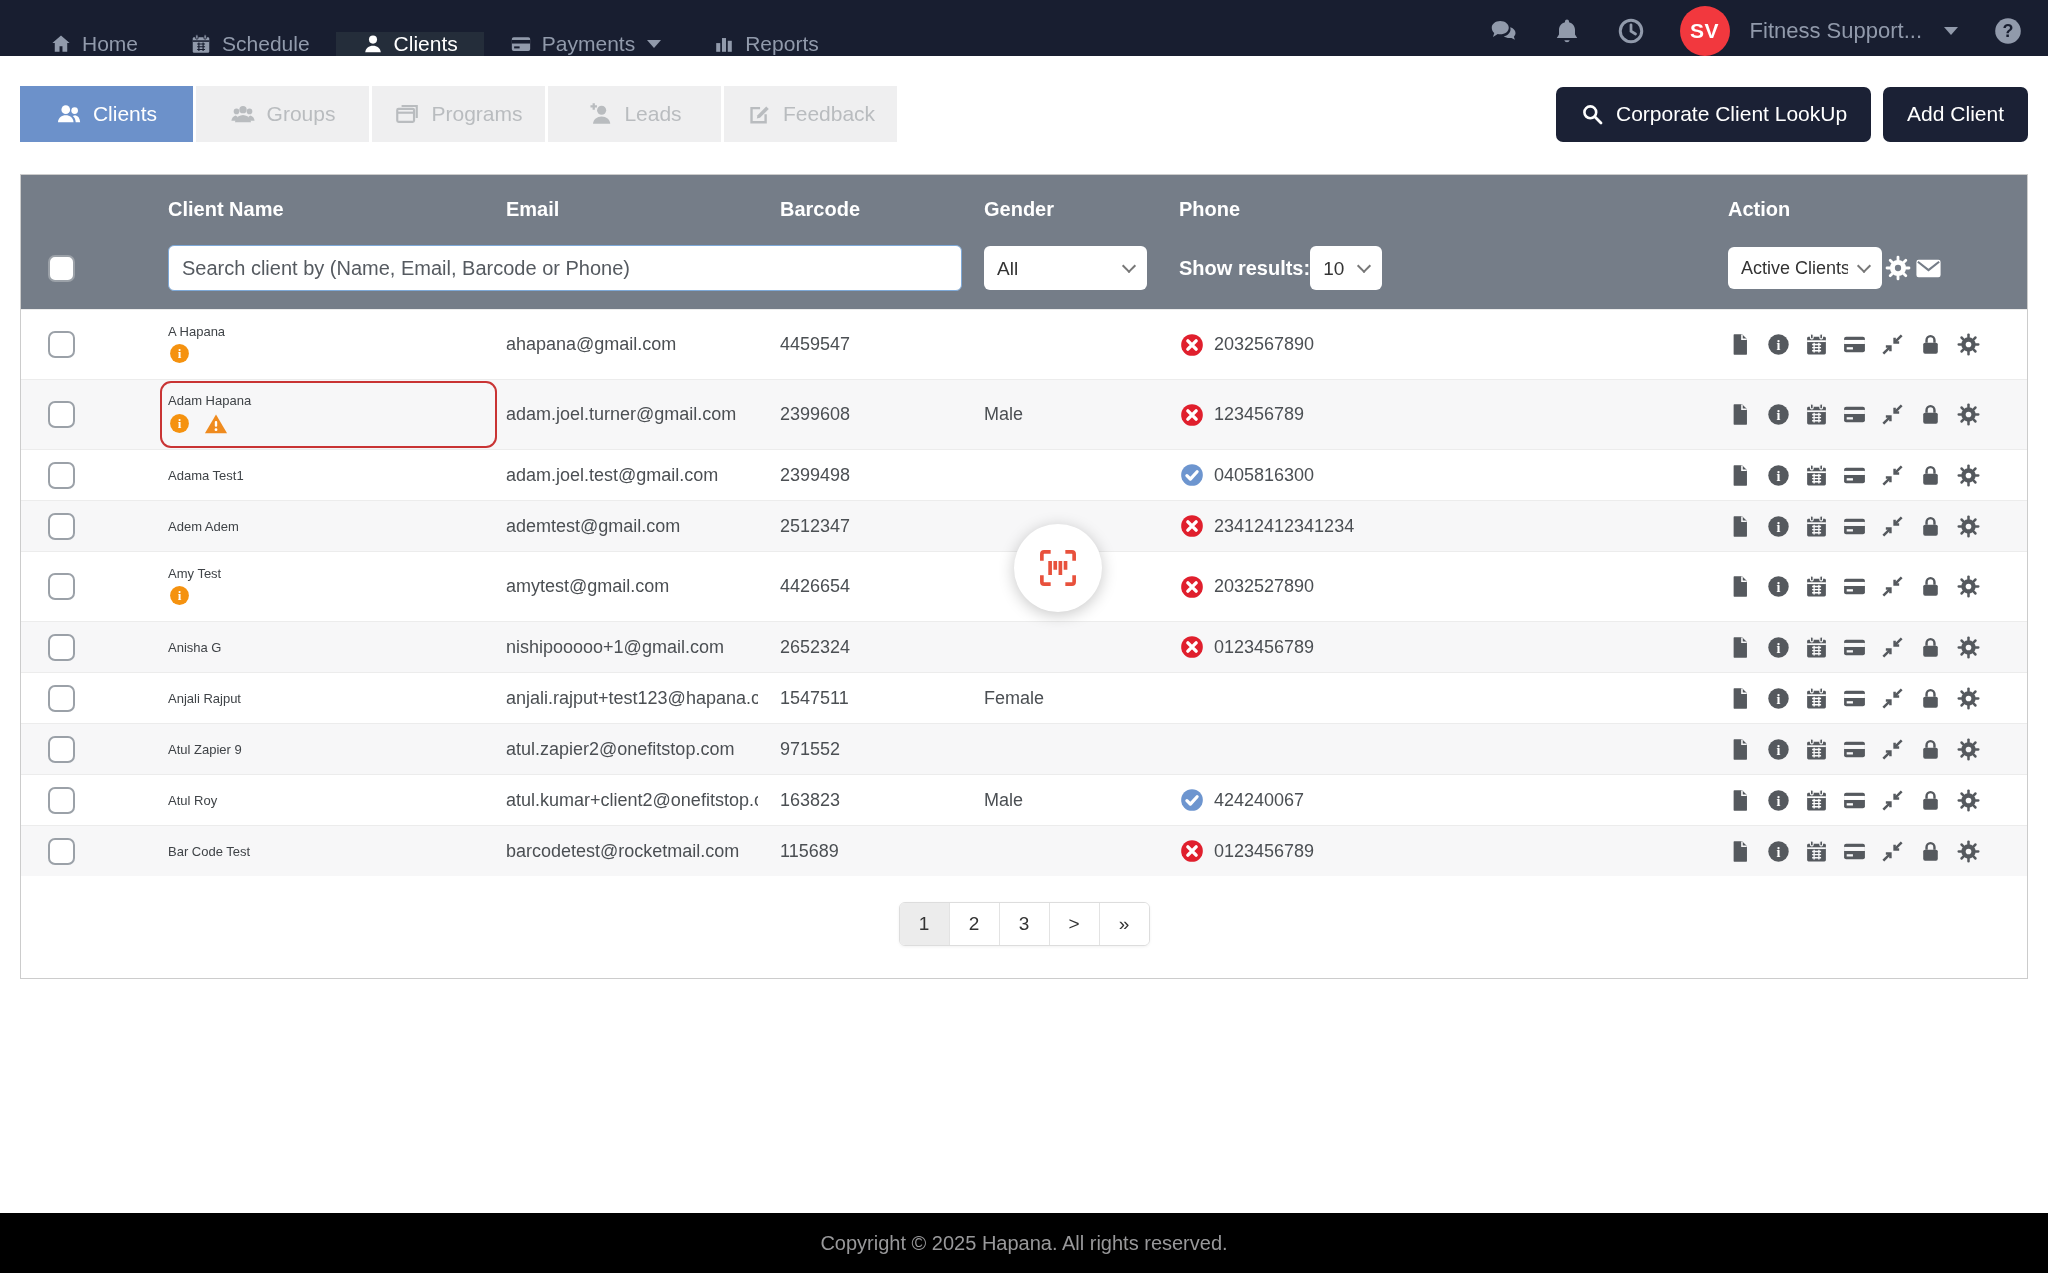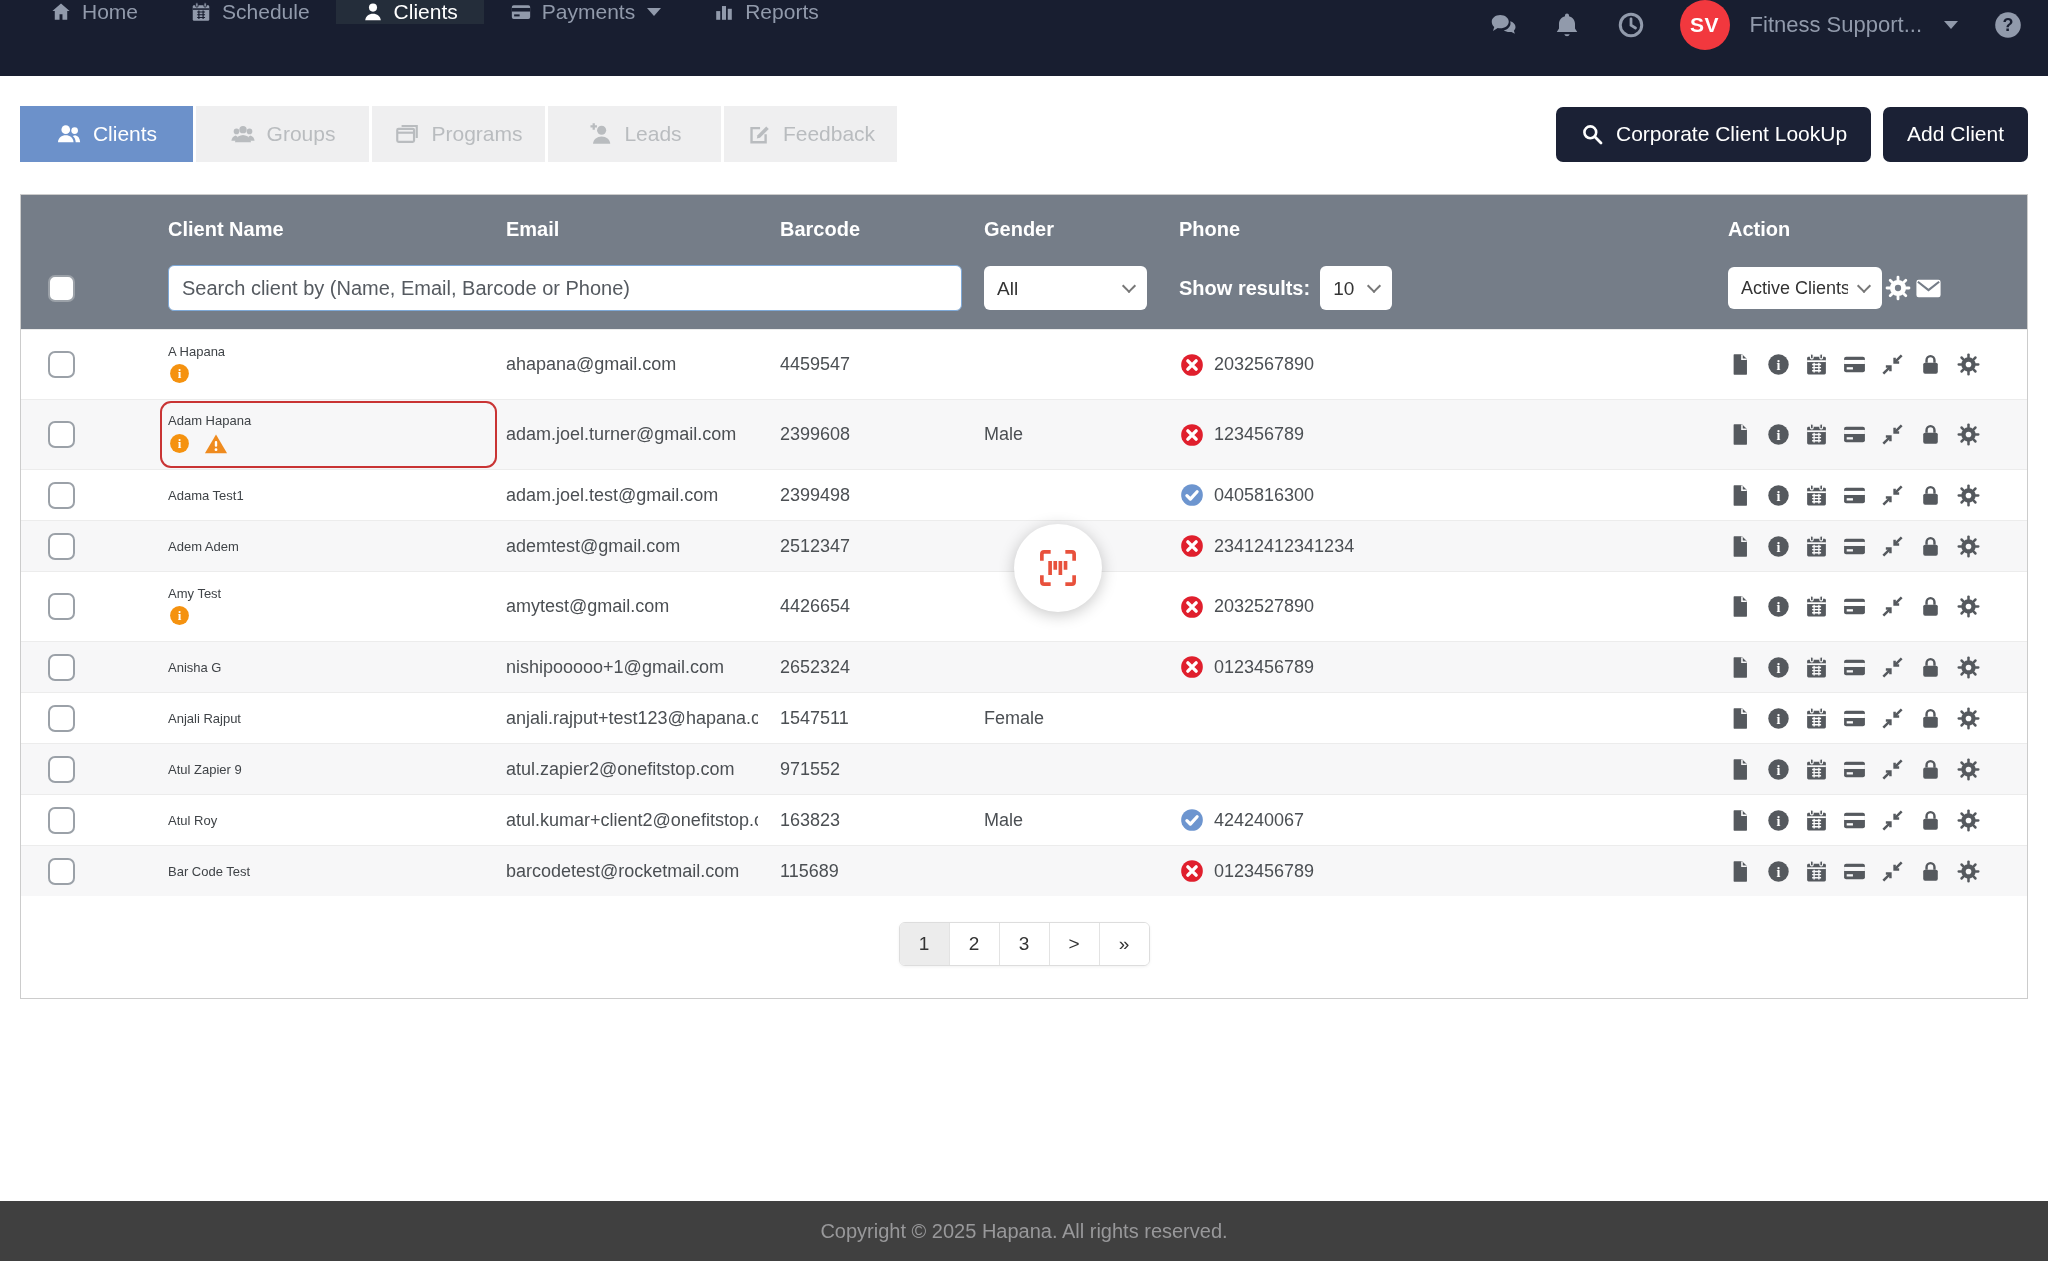--- a/index.html
+++ b/index.html
@@ -4,21 +4,21 @@
 <style>
   html,body{margin:0;padding:0}
   body{
     width:2048px;height:1273px;position:relative;overflow:hidden;
     background:#ffffff;font-family:"Liberation Sans",sans-serif;
     -webkit-font-smoothing:antialiased;
   }
   .icn{display:inline-flex;line-height:0}
 
   
-  .navbar{height:76px;background:#181e30;display:flex;align-items:flex-start;justify-content:space-between;padding:0 24px 0 24px}
+  .navbar{height:56px;background:#181e30;display:flex;align-items:flex-end;justify-content:space-between;padding:0 24px 0 24px}
   .nav-left{display:flex;align-items:stretch}
   .nav-item{display:flex;align-items:center;gap:10px;color:#919aab;font-size:21px;padding:0 26px;cursor:pointer;white-space:nowrap}
   .nav-item.active{background:#242d3a;color:#ffffff}
   .caret{width:0;height:0;border-left:7px solid transparent;border-right:7px solid transparent;border-top:8px solid #919aab;margin-left:2px}
   .nav-right{display:flex;align-items:center;gap:34px}
   .nav-iconbtn{display:flex;cursor:pointer}
   .account{display:flex;align-items:center;gap:20px;cursor:pointer}
   .avatar{width:50px;height:50px;border-radius:50%;background:#f2383e;color:#fff;font-weight:bold;
     display:flex;align-items:center;justify-content:center;font-size:21px;letter-spacing:.5px}
   .account-label{color:#919aab;font-size:22px}
@@ -49,21 +49,21 @@
     padding:0 13px;outline:none;box-sizing:border-box;font-family:inherit;background:#fff}
   .search-input::placeholder{color:#555a60;opacity:1}
   .select-wrap{position:relative;display:inline-block}
   .select-wrap select{appearance:none;-webkit-appearance:none;border:none;background:#ffffff;border-radius:6px;
     height:44px;font-size:19px;color:#333;padding:0 34px 0 13px;font-family:inherit;cursor:pointer;width:100%}
   .select-wrap::after{content:'';position:absolute;right:13px;top:50%;width:8px;height:8px;
     border-right:2px solid #777;border-bottom:2px solid #777;transform:translateY(-70%) rotate(45deg);pointer-events:none}
   .gender-wrap{padding-left:22px}
   .gender-wrap .select-wrap{width:163px}
   .results-wrap{padding-left:22px;display:flex;align-items:center}
-  .results-label{color:#fff;font-weight:bold;font-size:20px;margin-right:10px;white-space:nowrap}
+  .results-label{color:#fff;font-weight:bold;font-size:20px;margin-right:0;white-space:nowrap}
   .results-wrap .select-wrap{width:72px}
   .status-wrap{padding-left:22px;display:flex;align-items:center;gap:2px}
   .status-wrap .select-wrap{width:154px}
   .status-wrap .select-wrap select{height:42px;font-size:18px}
 
   .row{min-height:50px;border-top:1px solid #ececec;position:relative;background:#ffffff}
   .row.alt{background:#f7f7f8}
   .row.tall{min-height:69px}
   .cell{font-size:18px;color:#4b4f53;padding-left:22px;white-space:nowrap;overflow:hidden}
   .name-cell{display:flex;flex-direction:column;justify-content:center;gap:3px;padding:6px 0 6px 22px}
@@ -81,21 +81,21 @@
   .pg-btn{min-width:37px;height:42px;display:flex;align-items:center;justify-content:center;background:#fff;
     border-right:1px solid #e3e3e3;font-size:19px;color:#333;padding:0 6px;cursor:pointer}
   .pg-btn:last-child{border-right:none}
   .pg-btn.active{background:#ececec}
 
   
   .barcode-fab{position:absolute;left:1014px;top:524px;width:88px;height:88px;border-radius:50%;background:#fff;
     box-shadow:0 3px 16px rgba(0,0,0,.22);display:flex;align-items:center;justify-content:center;cursor:pointer;z-index:5}
 
   
-  .footer{position:absolute;left:0;bottom:12px;width:100%;height:60px;background:#404040;
+  .footer{position:absolute;left:0;bottom:0;width:100%;height:60px;background:#000000;
     display:flex;align-items:center;justify-content:center;color:#98989a;font-size:20px}
 </style>
 </head>
 <body>
 
 <nav class="navbar">
   <div class="nav-left" id="nav-items">
       <div class="nav-item">
         <span class="icn">
           <svg width="22" height="22" viewBox="0 0 24 24" font-family="Liberation Sans,sans-serif">

